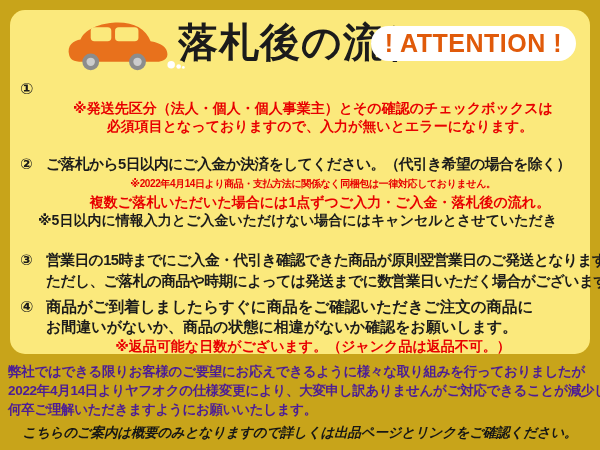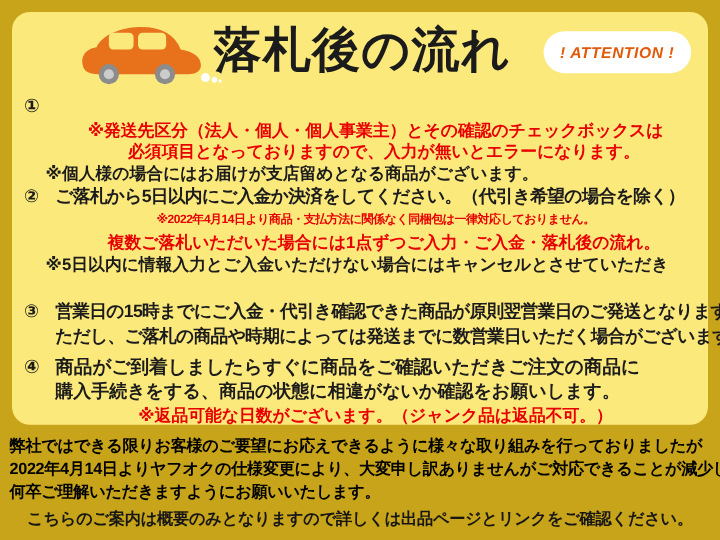--- a/index.html
+++ b/index.html
@@ -28,42 +28,42 @@
   
   .hdr-car{position:absolute;left:48px;top:6px;width:130px;height:58px;}
   .hdr-title{
     position:absolute;left:168px;top:8px;margin:0;
     font-size:40px;line-height:48px;letter-spacing:1px;color:var(--ink);
     white-space:nowrap;
   }
   .hdr-badge{
     position:absolute;right:14px;top:16px;
     background:var(--badge-bg);color:var(--badge-orange);
-    font-size:13px;line-height:19px;letter-spacing:.5px;
-    padding:8px 14px;border-radius:18px;white-space:nowrap;font-style:italic;
+    font-size:25px;line-height:19px;letter-spacing:.5px;
+    padding:8px 14px;border-radius:18px;white-space:nowrap;
   }
   
   .sec{position:absolute;left:10px;right:2px;}
   .sec1{top:68px;} .sec2{top:144px;} .sec3{top:240px;} .sec4{top:286px;}
   .hline{font-size:15.5px;line-height:21px;white-space:nowrap;display:flex;}
   .hline .num{width:26px;flex:0 0 26px;}
   .hline.long{font-size:14.8px;letter-spacing:-0.6px;}
   .cont{padding-left:26px;font-size:15px;line-height:20px;white-space:nowrap;}
   .cont.long{font-size:14.8px;letter-spacing:-0.6px;}
   .note{font-size:14px;line-height:18px;white-space:nowrap;}
   .note.red{color:var(--alert-red);text-align:center;}
   .ind1{padding-left:18px;}
   .ind2{padding-left:32px;}
   .note.long{letter-spacing:-0.4px;font-size:10px;}
   
   .footer{position:absolute;left:8px;top:362px;right:0;}
-  .footer .fline{font-size:13.5px;line-height:19px;white-space:nowrap;letter-spacing:-0.3px;color:#000000;}
+  .footer .fline{font-size:13.5px;line-height:19px;white-space:nowrap;letter-spacing:-0.3px;color:#4c1d95;}
   .closing{
     position:absolute;left:0;top:424px;width:100%;text-align:center;
-    font-size:13.5px;line-height:18px;white-space:nowrap;color:#161616;letter-spacing:-0.2px;
+    font-size:13.5px;line-height:18px;white-space:nowrap;color:#161616;letter-spacing:-0.2px;font-style:italic;
   }
 </style>
 </head>
 <body>
 
 <div class="panel">
 
   <svg class="hdr-car" viewBox="0 0 135 62" aria-hidden="true">
     <path d="M10,42 C7,31 15,26 22,25 C28,12 48,7 62,7 C80,7 92,14 97,27 C109,29 115,34 115,41 C115,47 109,49 104,49 L24,49 C14,49 11,46 10,42 Z" fill="#e8711c"></path>
     <rect x="33" y="12" width="22" height="15" rx="4" fill="#fbe97c"></rect>
@@ -78,21 +78,20 @@
   </svg>
   <h1 class="hdr-title">落札後の流れ</h1>
   <div class="hdr-badge">! ATTENTION !</div>
 
   <div class="sec sec1">
     <div class="hline">
       <span class="num">①</span>
     </div>
     <div class="note red ind1">※発送先区分（法人・個人・個人事業主）とその確認のチェックボックスは</div>
     <div class="note red ind2">必須項目となっておりますので、入力が無いとエラーになります。</div>
-    <div class="note ind1">※個人様の場合にはお届けが支店留めとなる商品がございます。</div>
   </div>
 
   <div class="sec sec2">
     <div class="hline long">
       <span class="num">②</span>
       <span>ご落札から5日以内にご入金か決済をしてください。（代引き希望の場合を除く）</span>
     </div>
     <div class="note red ind1 long">※2022年4月14日より商品・支払方法に関係なく同梱包は一律対応しておりません。</div>
     <div class="note red ind2">複数ご落札いただいた場合には1点ずつご入力・ご入金・落札後の流れ。</div>
     <div class="note ind1">※5日以内に情報入力とご入金いただけない場合にはキャンセルとさせていただき</div>
@@ -104,21 +103,21 @@
       <span>営業日の15時までにご入金・代引き確認できた商品が原則翌営業日のご発送となります。</span>
     </div>
     <div class="cont long">ただし、ご落札の商品や時期によっては発送までに数営業日いただく場合がございます。</div>
   </div>
 
   <div class="sec sec4">
     <div class="hline">
       <span class="num">④</span>
       <span>商品がご到着しましたらすぐに商品をご確認いただきご注文の商品に</span>
     </div>
-    <div class="cont">購入手続きをする、商品の状態に相違がないか確認をお願いします。</div>
+    <div class="cont">お間違いがないか、商品の状態に相違がないか確認をお願いします。</div>
     <div class="note red ind1">※返品可能な日数がございます。（ジャンク品は返品不可。）</div>
   </div>
 
 </div>
 
 <div class="footer">
   <div class="fline">弊社ではできる限りお客様のご要望にお応えできるように様々な取り組みを行っておりましたが</div>
   <div class="fline">2022年4月14日よりヤフオクの仕様変更により、大変申し訳ありませんがご対応できることが減少します。</div>
   <div class="fline">何卒ご理解いただきますようにお願いいたします。</div>
 </div>

